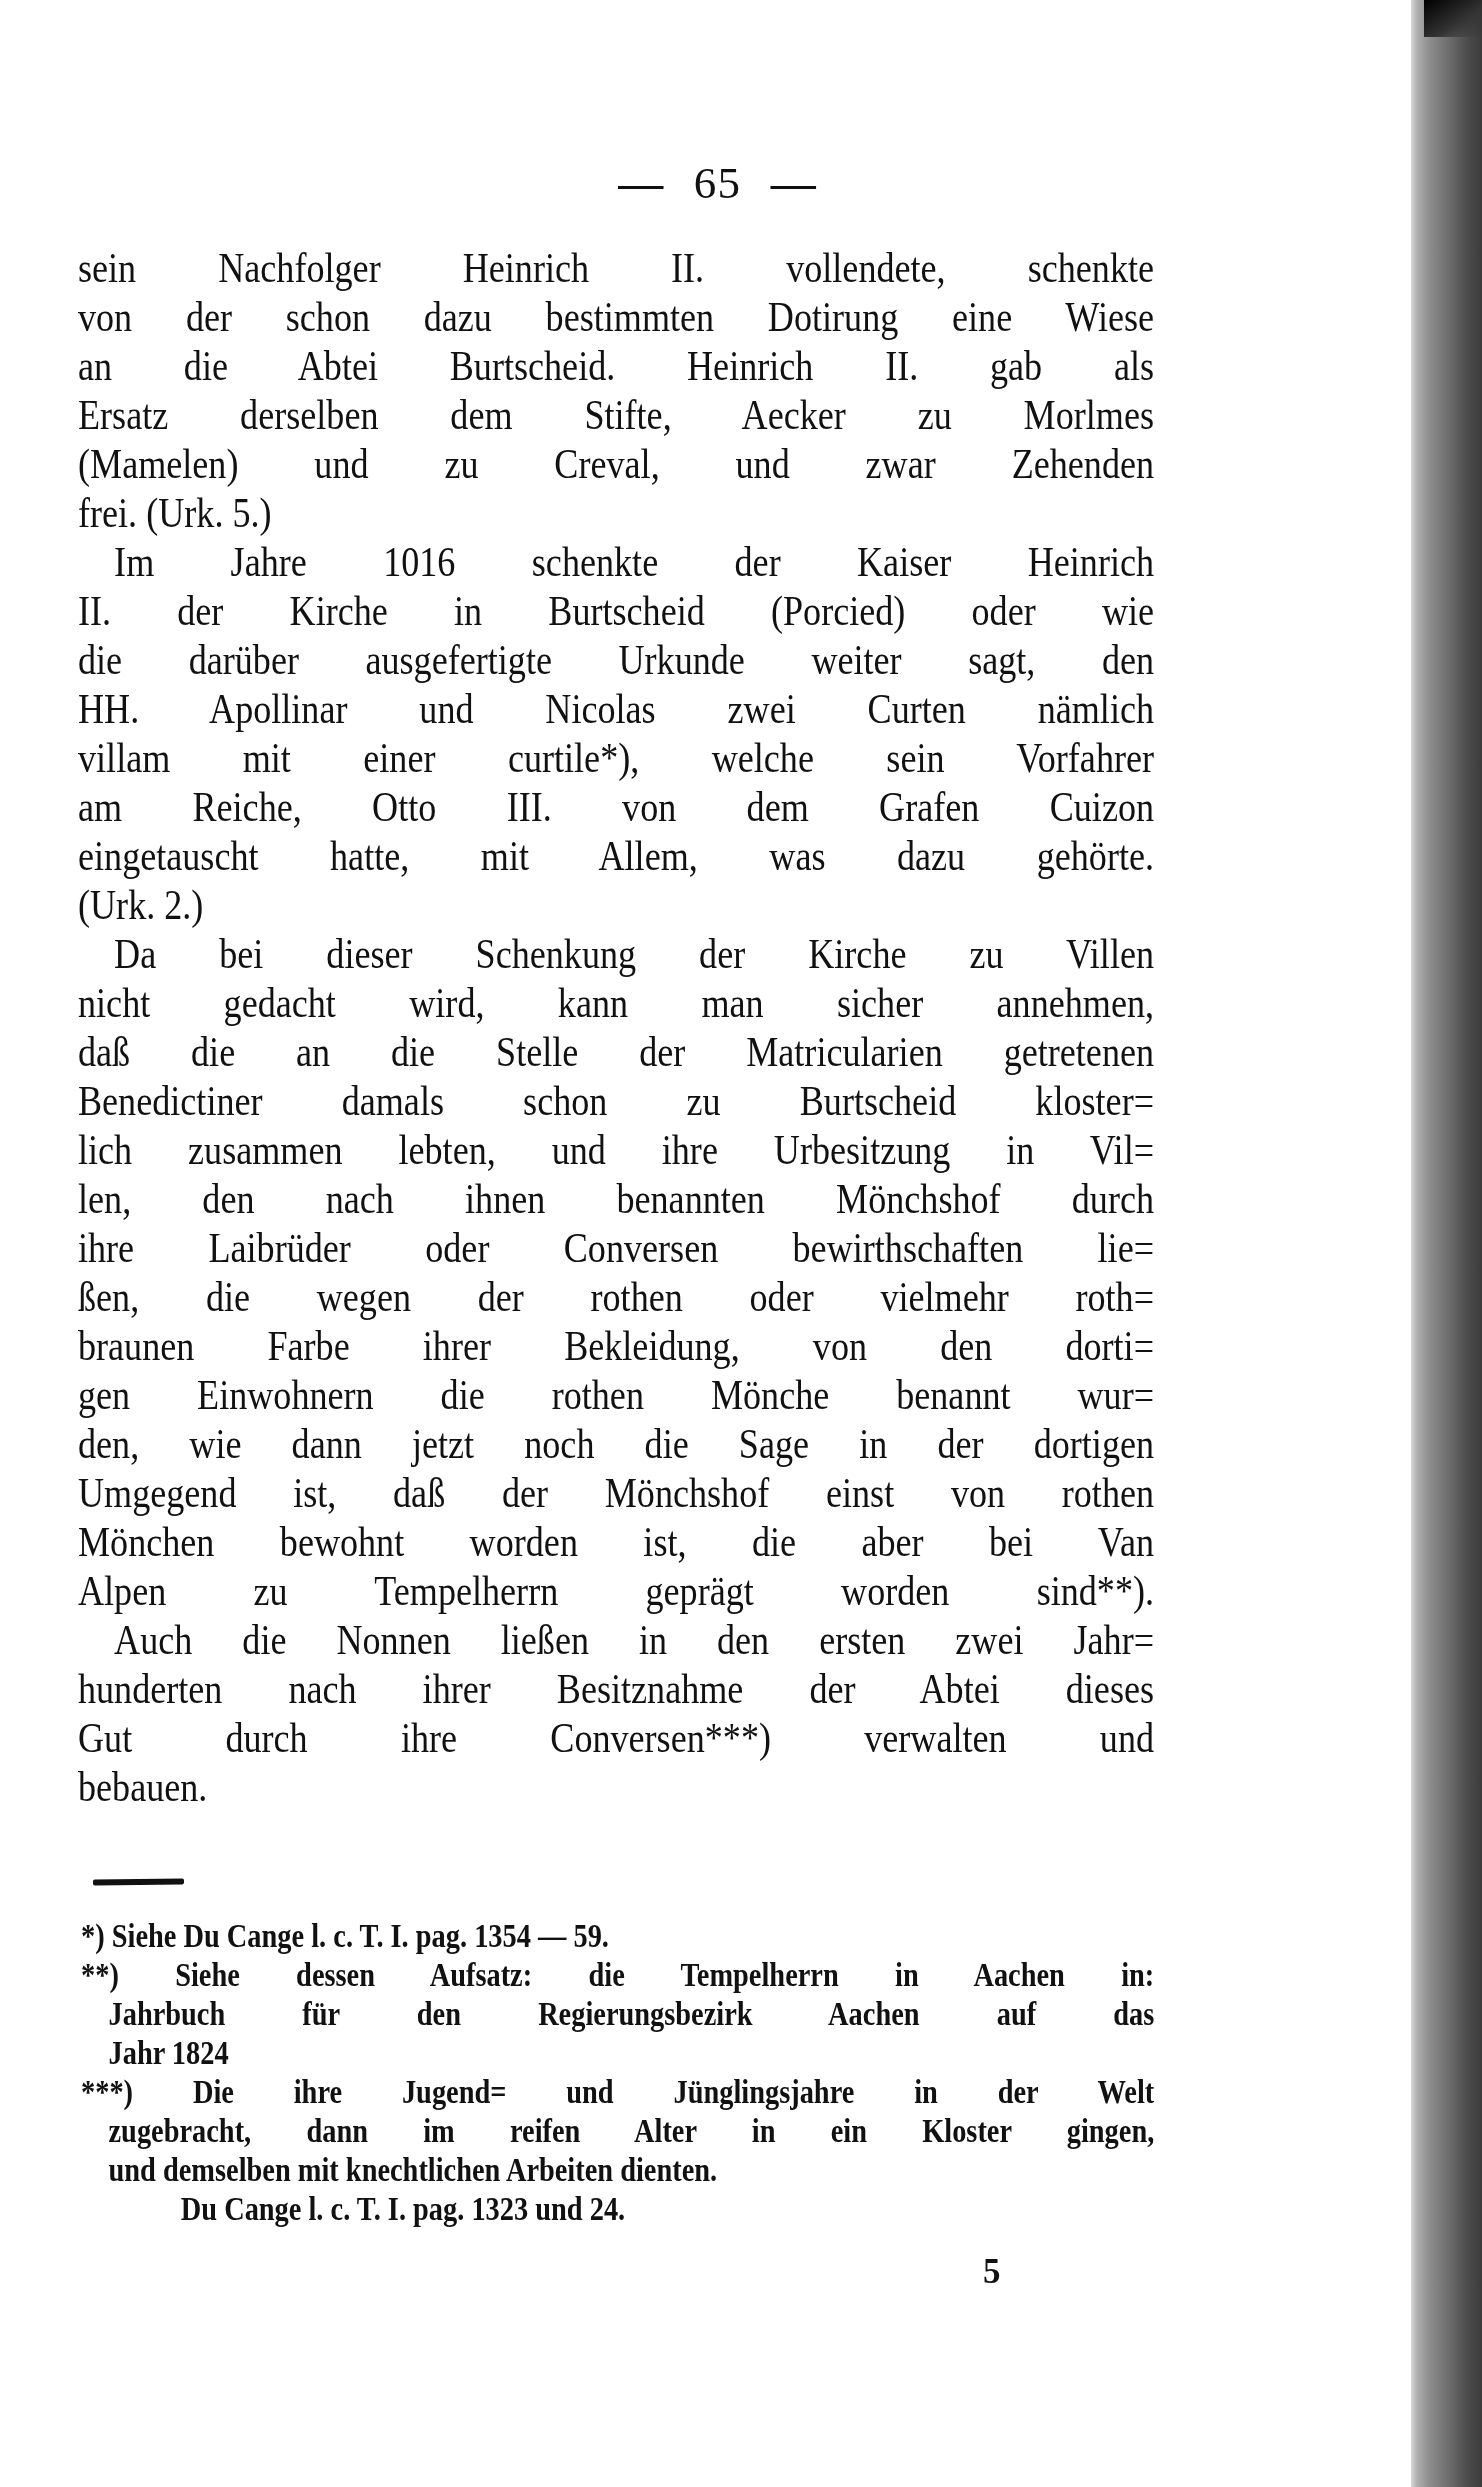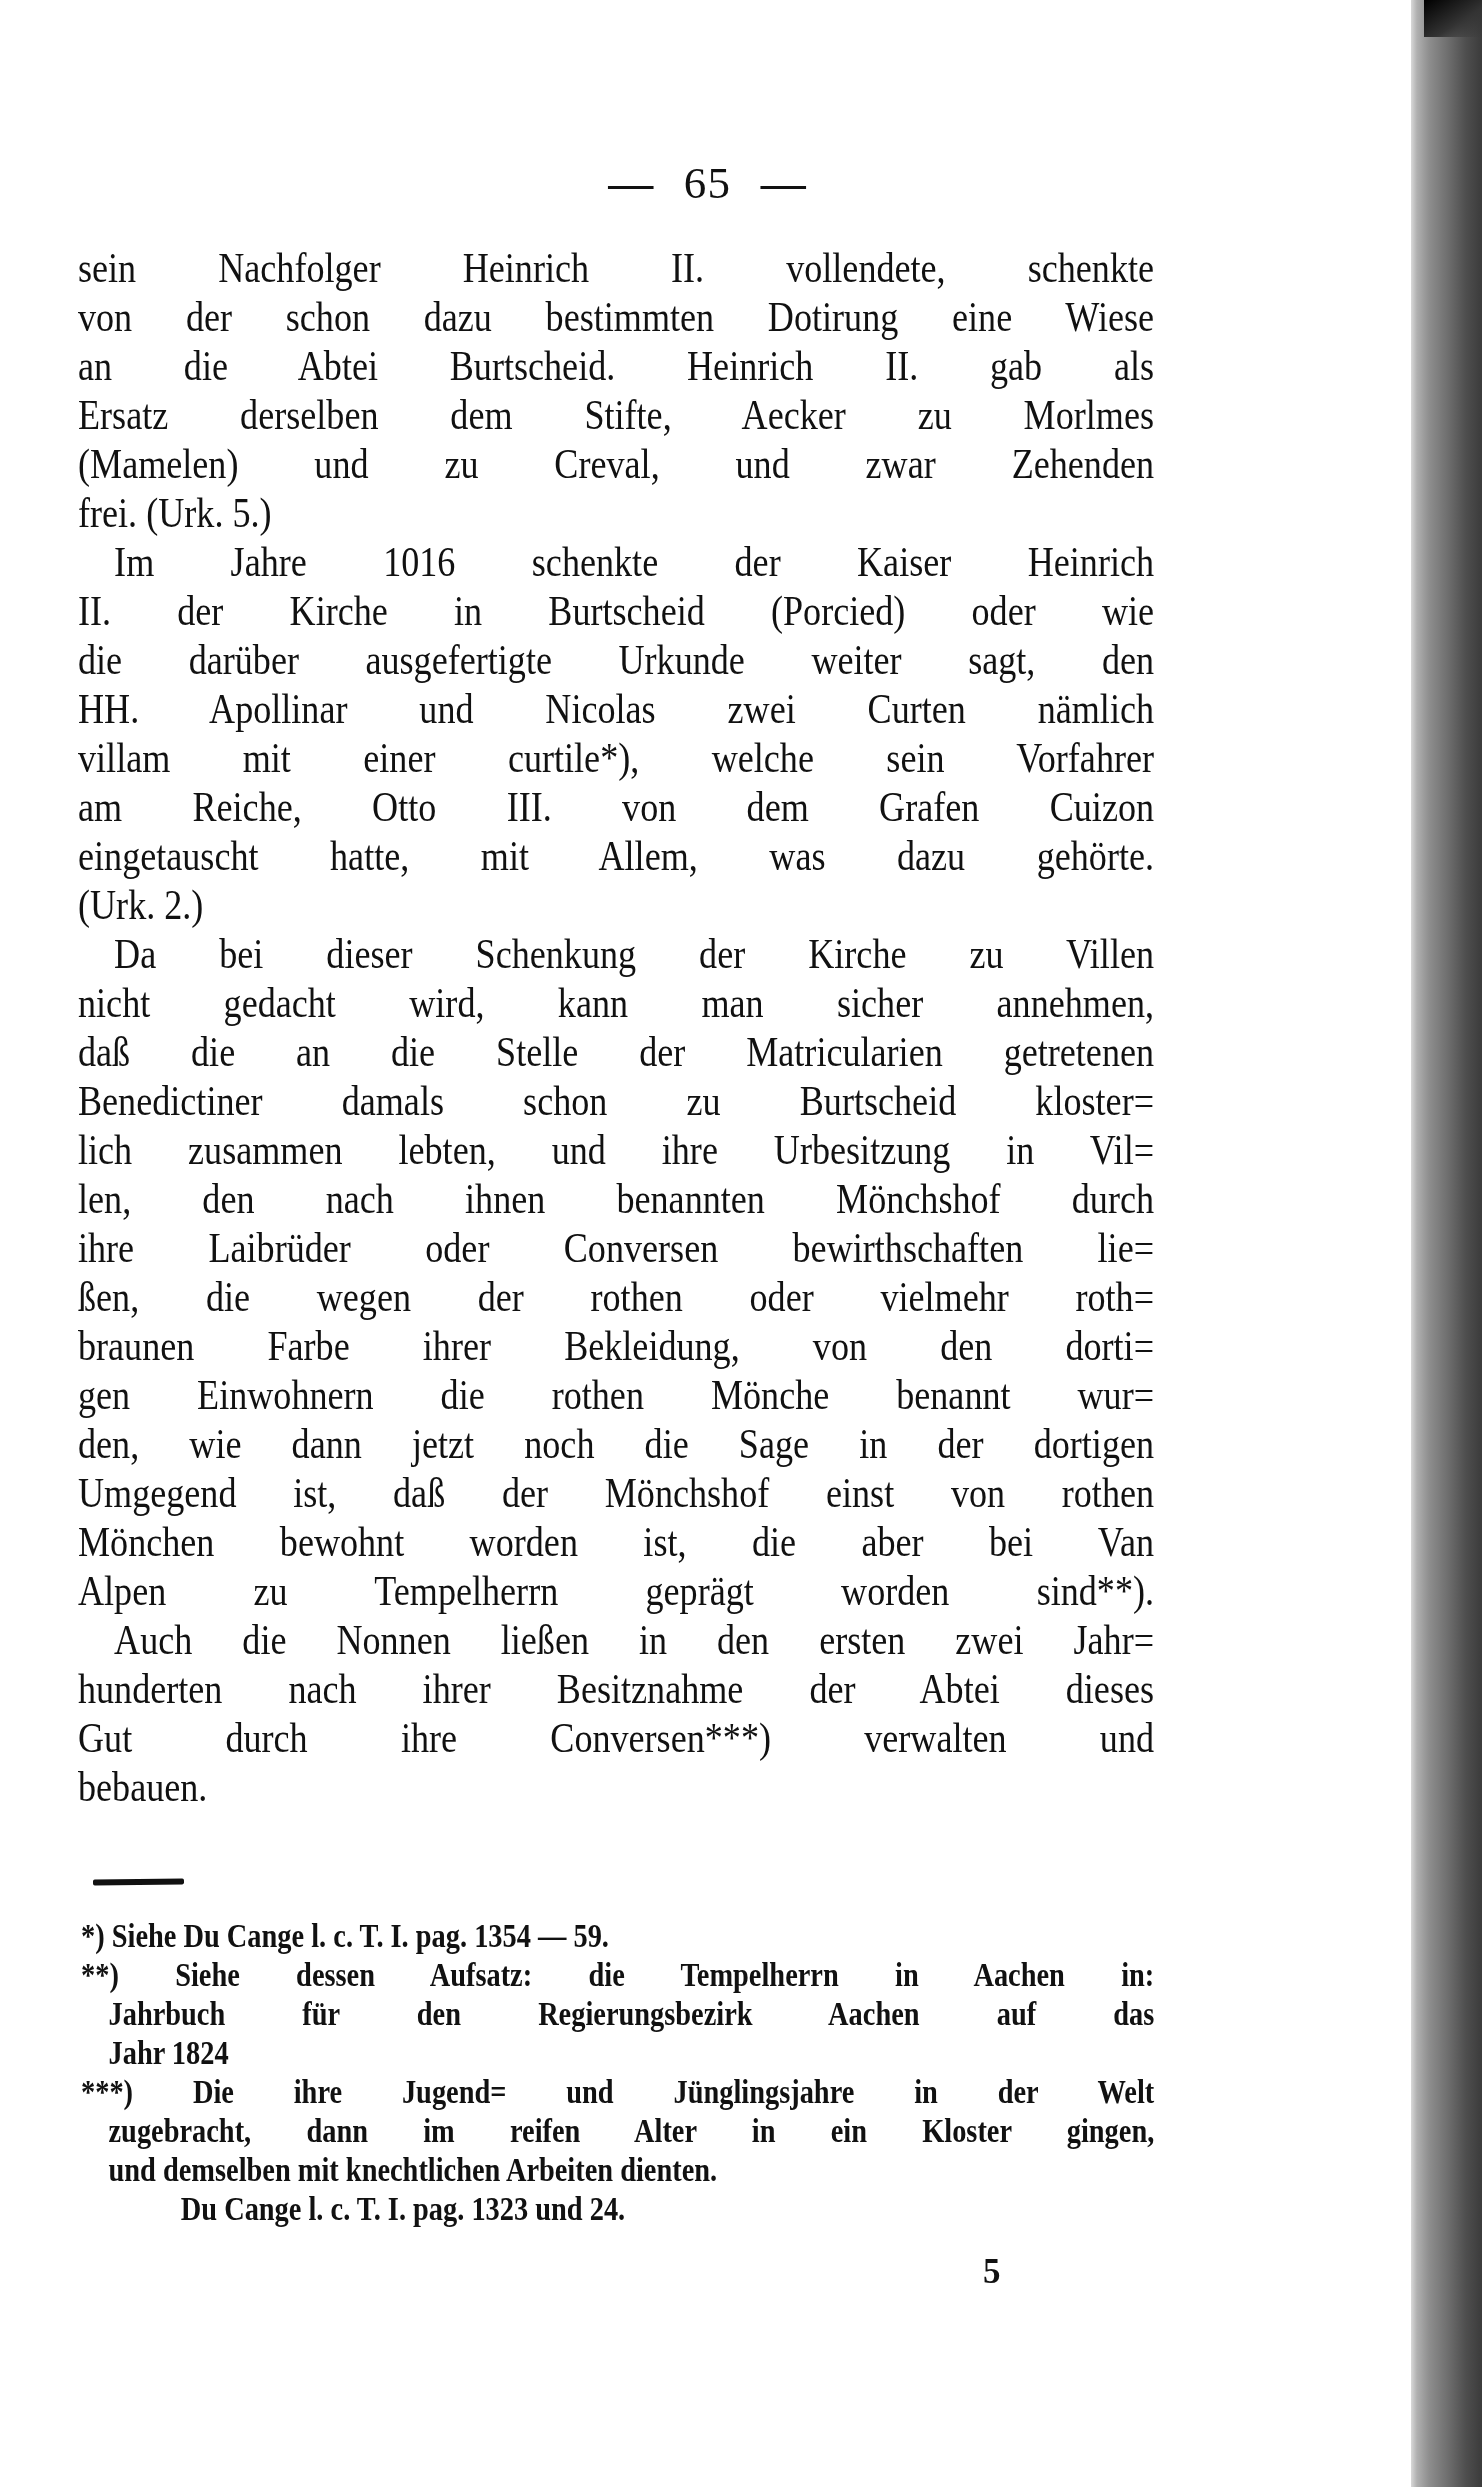--- a/index.html
+++ b/index.html
@@ -15,21 +15,21 @@
   }
   .spine {
     position: absolute; left: 1411px; top: 0; width: 72px; height: 2487px;
     background: linear-gradient(to right, #d8d8d8 0px, #b0b0b0 6px, #8e8e8e 18px, #6e6e6e 37px, #4e4e4e 55px, #3a3a3a 72px);
   }
   .spine-top {
     position: absolute; left: 1424px; top: 0; width: 58px; height: 37px;
     background: linear-gradient(to bottom right, #000 0%, #333 60%, transparent 100%);
   }
   .page-number {
-    position: absolute; left: 2px; width: 1411px; top: 157px;
+    position: absolute; left: 12px; width: 1411px; top: 157px;
     text-align: center; font-size: 45px; letter-spacing: 1.2px;
     font-family: "Liberation Serif", serif;
   }
   .page-number .dash { font-weight: bold; display: inline-block; margin: 0 17px; }
   .body-text {
     position: absolute; left: 78px; top: 243px; width: 1076px;
     font-family: "Liberation Serif", serif;
     font-size: 43px; line-height: 49px;
     transform: scaleX(0.84); transform-origin: left top;
     width: 1281px;

